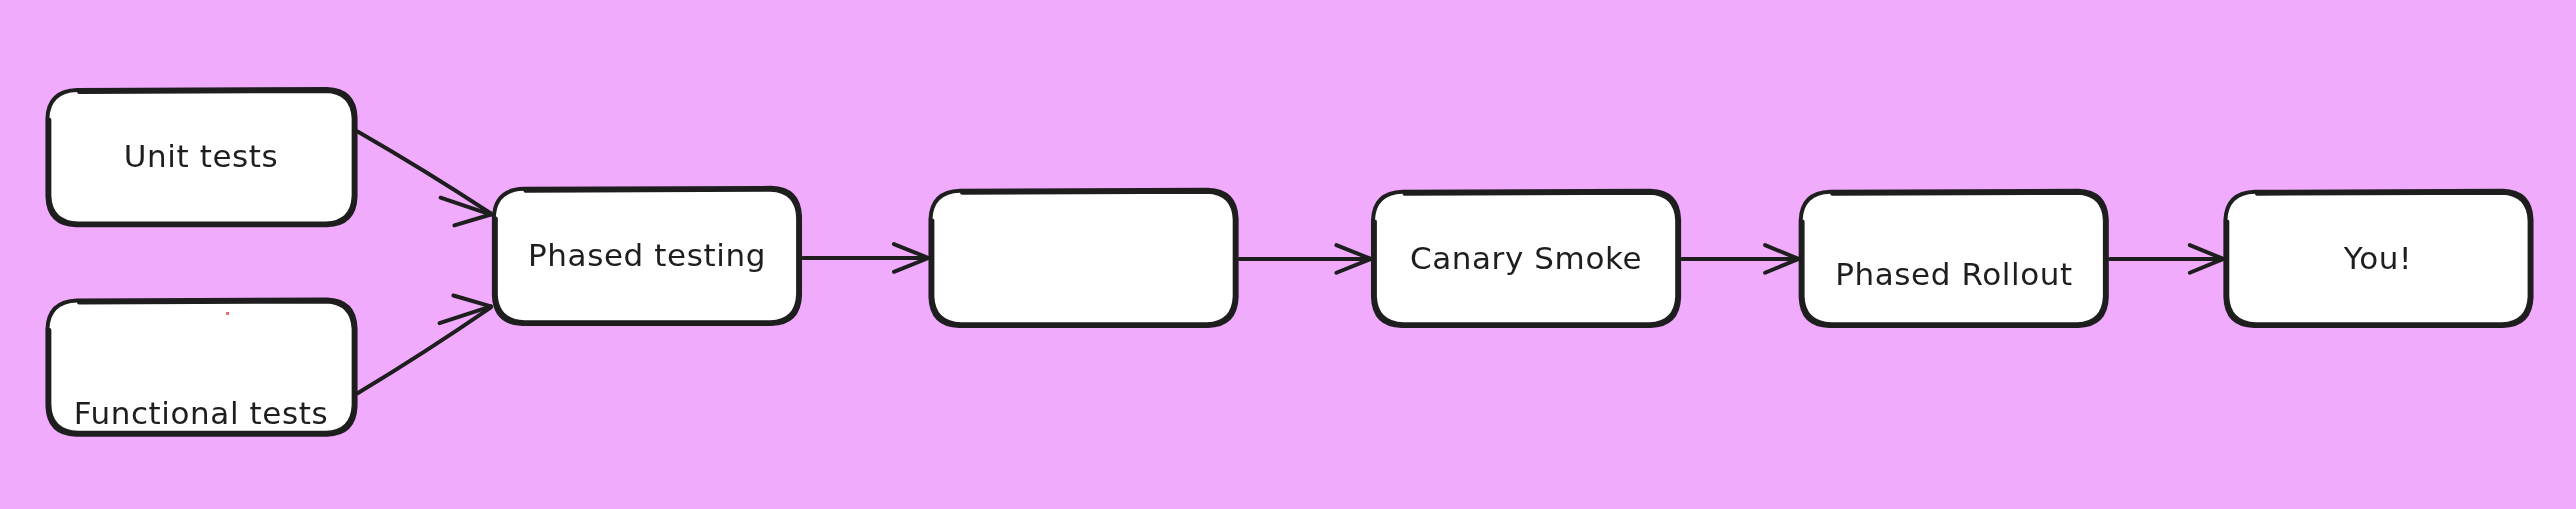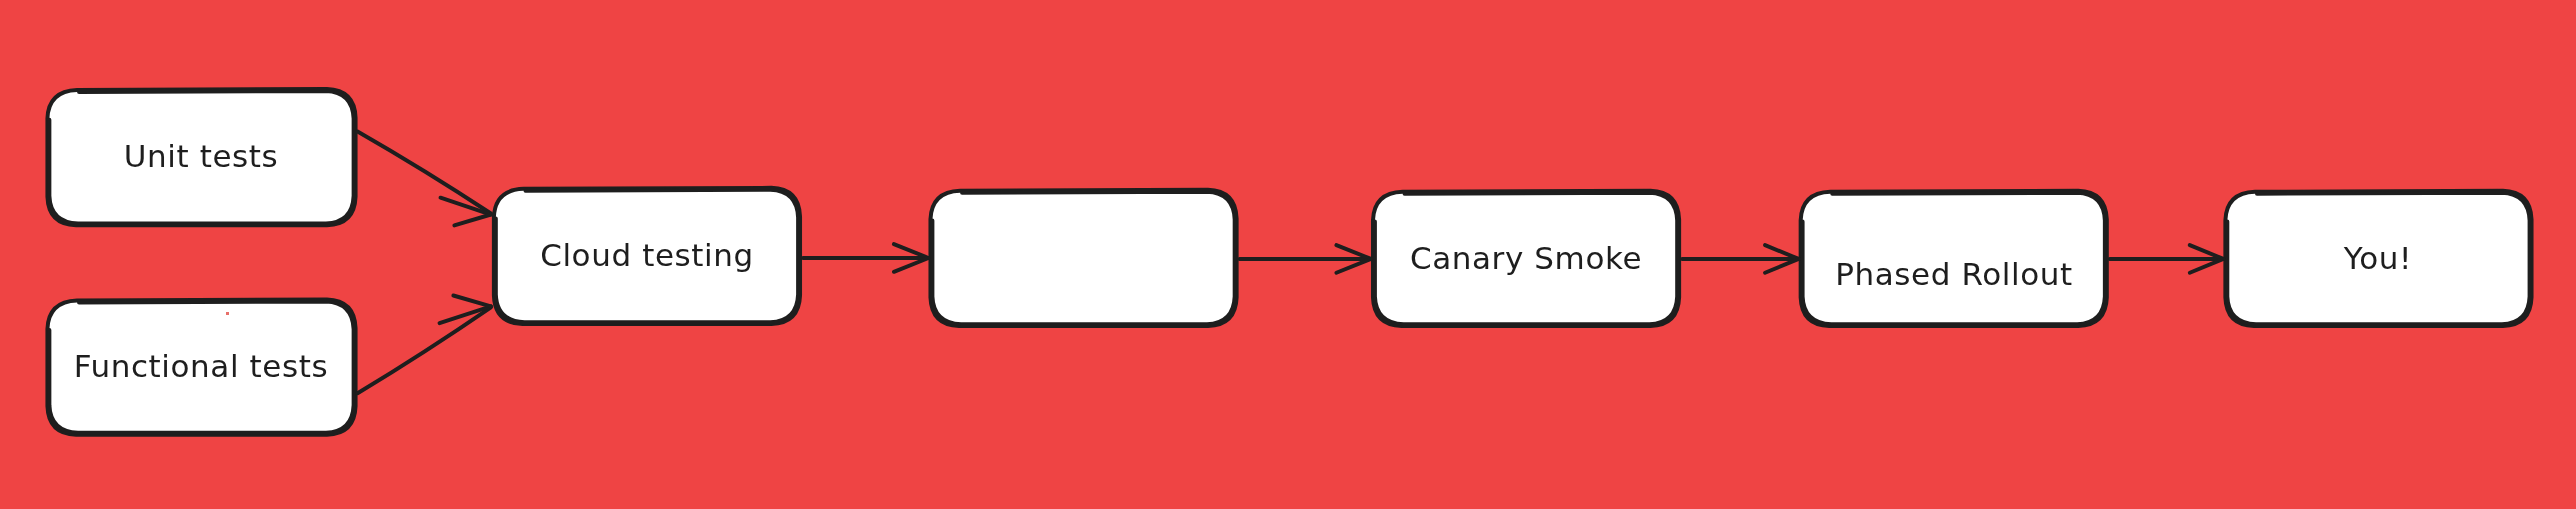--- a/index.html
+++ b/index.html
@@ -11,21 +11,21 @@
   body {
     width: 2576px;
     height: 510px;
     overflow: hidden;
     font-family: "DejaVu Sans", sans-serif;
   }
   #diagram-root {
     position: relative;
     width: 2576px;
     height: 510px;
-    background: #ef4444;
+    background: #f0abfc;
   }
   #diagram-svg {
     position: absolute;
     top: 0;
     left: 0;
     width: 2576px;
     height: 510px;
     display: block;
   }
   .node-rect {
@@ -151,26 +151,26 @@
       <path class="edge-head" d="M 2217 248 L 2251 262"></path>
       <path class="edge-head" d="M 2217 276 L 2251 262"></path>
     </g>
 
   </svg>
 
   <div class="node-label" style="left:47px;  top:89px;  width:308px; height:136px;">
     <span>Unit tests</span>
   </div>
 
-  <div class="node-label" style="left:47px;  top:299px; width:308px; height:135px;">
+  <div class="node-label" style="left:47px;  top:299px; width:308px; height:135px;justify-content:flex-end;">
     <span>Functional tests</span>
   </div>
 
   <div class="node-label" style="left:494px; top:188px; width:306px; height:136px;">
-    <span>Cloud testing</span>
+    <span>Phased testing</span>
   </div>
 
 
   <div class="node-label" style="left:1373px; top:191px; width:306px; height:135px;">
     <span>Canary Smoke</span>
   </div>
 
   <div class="node-label" style="left:1801px; top:191px; width:306px; height:135px;margin-top:16px;">
     <span>Phased Rollout</span>
   </div>

